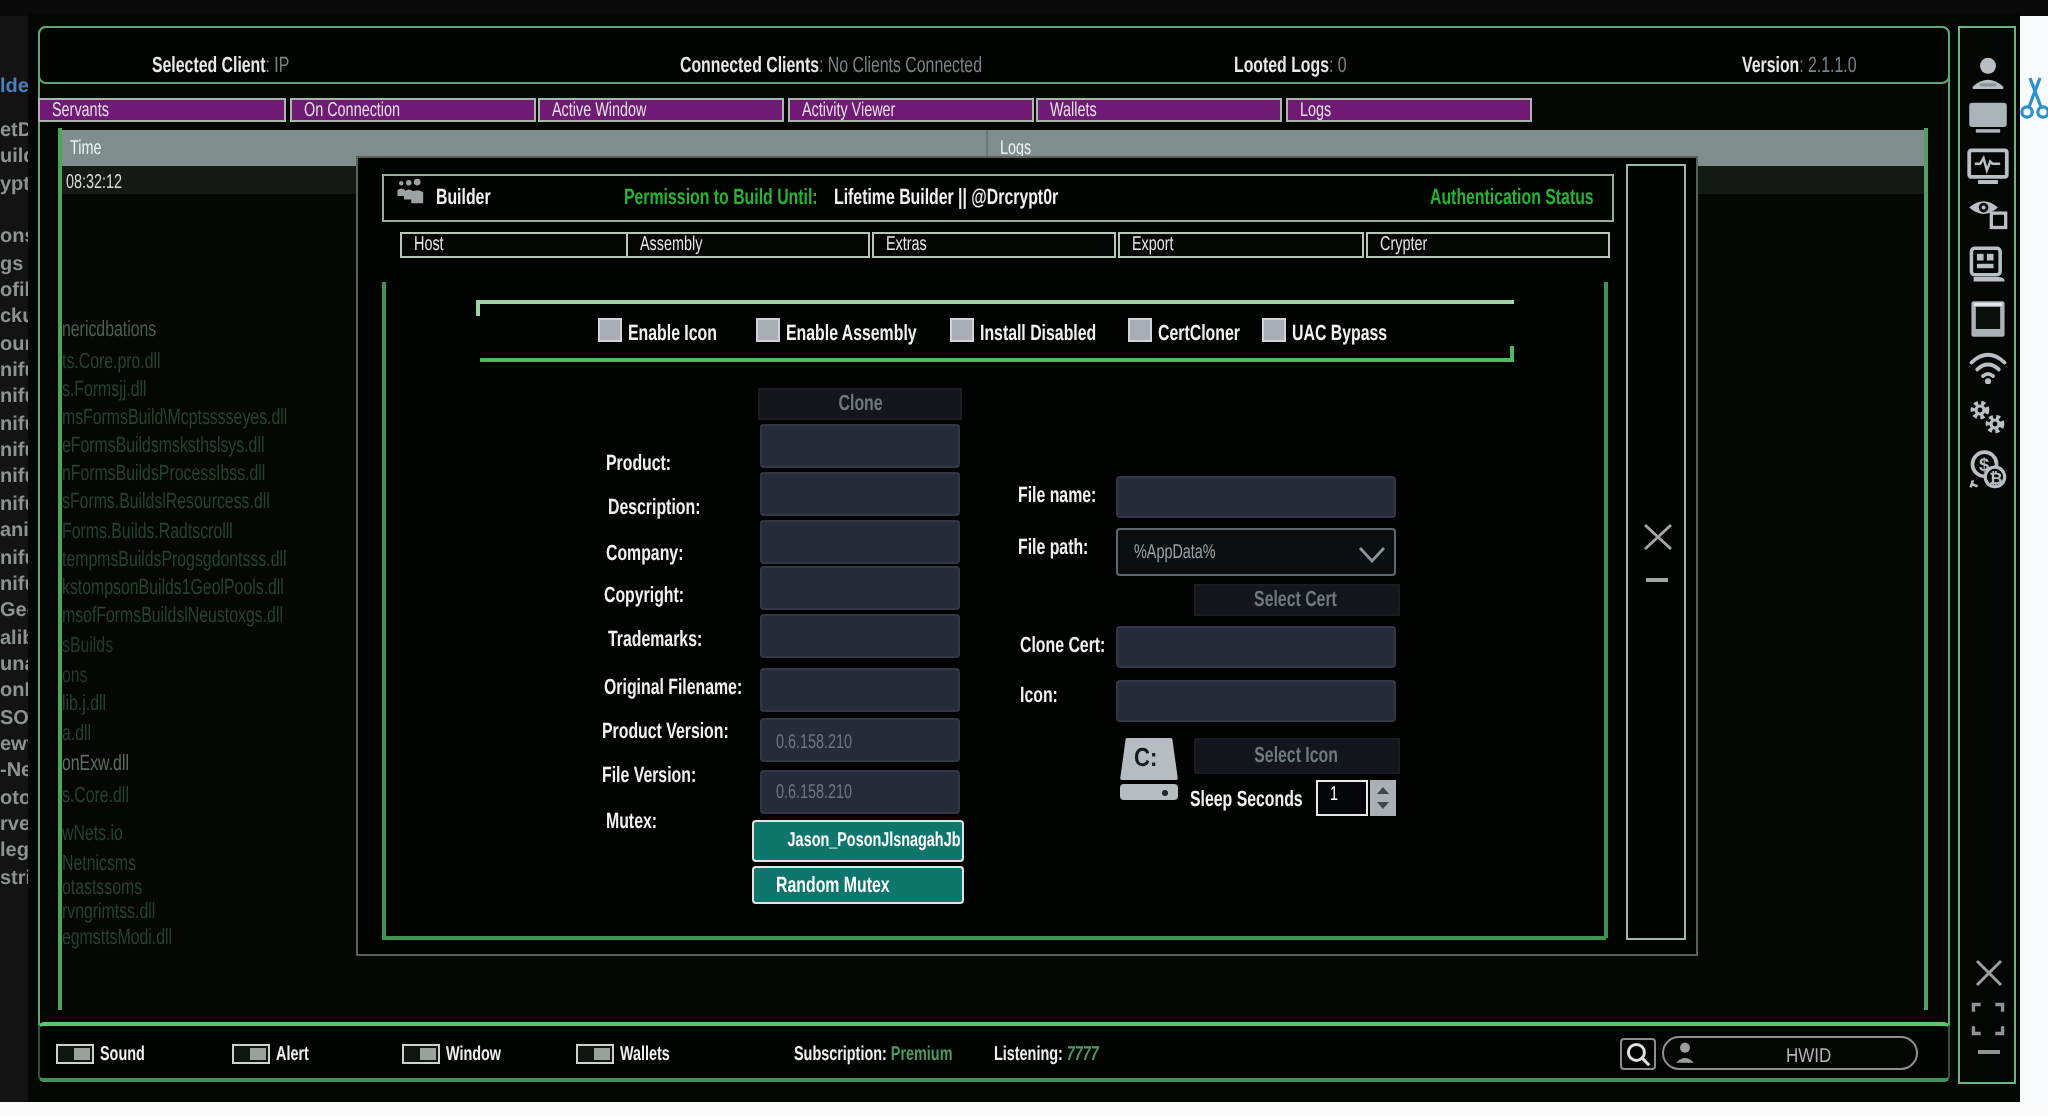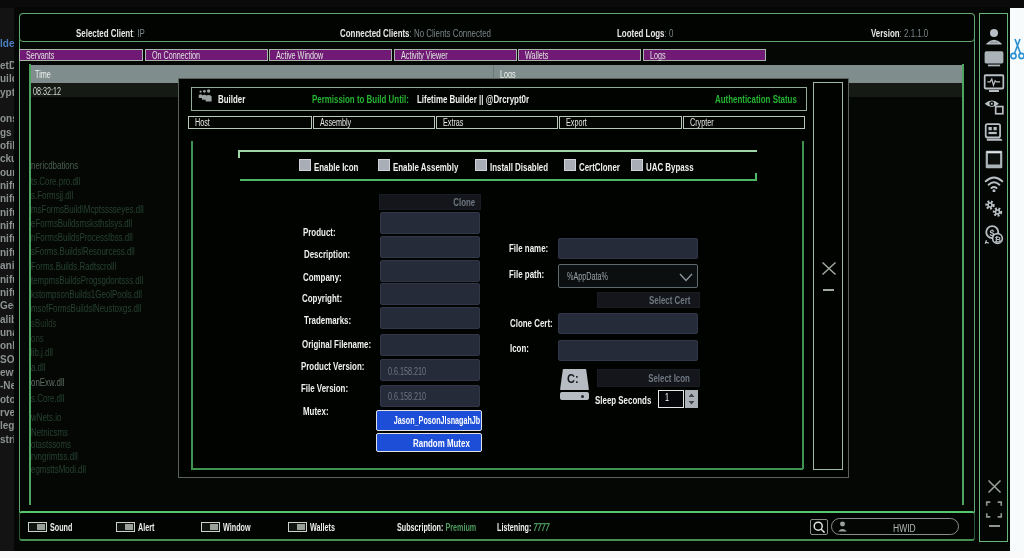--- a/index.html
+++ b/index.html
@@ -34,23 +34,23 @@
   #sidebar svg.icn { position:absolute; left:50%; transform:translateX(-50%); }
 
   #dlg { left:163.5px; top:70.5px; width:671px; height:400px; background:#010301; border:1px solid #5a605a; }
   #dlg .titlebox { left:12px; top:8px; width:616px; height:24px; border:1px solid #93ab99; background:#010301; }
   .dtab { position:absolute; top:37.5px; height:12.5px; border:1px solid #b9c7bb; background:#040604; }
   .dtab .tx { left:6px; top:0px; font-size:10px; color:#e4e8e4; }
 
   .lbl { position:absolute; color:#f0f2f0; font-weight:bold; font-size:11px; white-space:nowrap; transform:scaleX(0.72); transform-origin:left top; }
   .tbox { position:absolute; left:201.5px; width:100px; height:22px; background:#262b39; border:1px solid #313749; border-radius:2px; }
   .rbox { position:absolute; left:379.5px; width:140px; height:21px; background:#262b39; border:1px solid #313749; border-radius:2px; }
-  .btn  { position:absolute; background:#14161b; color:#6f7781; font-weight:bold; font-size:11px; text-align:right; border:1px solid #181c24; }
+  .btn  { position:absolute; background:#14161b; color:#6f7781; font-weight:bold; font-size:11px; text-align:center; border:1px solid #181c24; }
   .btn span, .wbtn span { display:inline-block; transform:scaleX(0.72); white-space:nowrap; }
-  .wbtn { position:absolute; border:1px solid #e2e2e2; border-radius:2px; background:#1d4ed8; color:#fff; font-weight:bold; font-size:11px; text-align:right; }
+  .wbtn { position:absolute; border:1px solid #e2e2e2; border-radius:2px; background:#0f766e; color:#fff; font-weight:bold; font-size:11px; text-align:left; }
   .cb { position:absolute; width:12px; height:12px; background:#a9aeb6; border:1px solid #cfd3d9; }
 
   .toggle { position:absolute; top:514.5px; width:19px; height:10px; border:1px solid #cdd2cd; background:#111511; }
   .toggle i { position:absolute; right:1px; top:1px; width:8px; height:6px; background:#9aa09a; }
   .blabel { position:absolute; top:515px; color:#eef0ee; font-weight:bold; font-size:10px; white-space:nowrap; transform:scaleX(0.72); transform-origin:left top; }
 </style>
 </head>
 <body>
 <div id="stage">
 
@@ -273,21 +273,21 @@
             <path d="M1 7.5 Q3.6 5.2 6.2 7.5 L6.2 11.5 L1 11.5 Z"></path>
             <path d="M5.5 8.5 Q8.8 5.6 12.1 8.5 L12.1 14 L5.5 14 Z"></path>
             <path d="M10.5 9 Q14.6 6.2 18.7 9 L18.7 16.5 L10.5 16.5 Z"></path>
           </g>
         </svg>
       <div class="lbl" style="left:39.5px;top:14px;">Builder</div>
       <div class="lbl" style="left:133.5px;top:14px;color:#25b531;">Permission to Build Until:</div>
       <div class="lbl" style="left:238.5px;top:14px;">Lifetime Builder || @Drcrypt0r</div>
       <div class="lbl" style="left:536.5px;top:14px;color:#25b531;">Authentication Status</div>
 
-      <div class="dtab" style="left:9px;width:124px;">
+      <div class="dtab" style="left:21px;width:124px;">
           <div class="tx">Host</div>
         </div>
       <div class="dtab" style="left:134.5px;width:122px;">
           <div class="tx">Assembly</div>
         </div>
       <div class="dtab" style="left:257.5px;width:122px;">
           <div class="tx">Extras</div>
         </div>
       <div class="dtab" style="left:380.5px;width:123px;">
           <div class="tx">Export</div>

